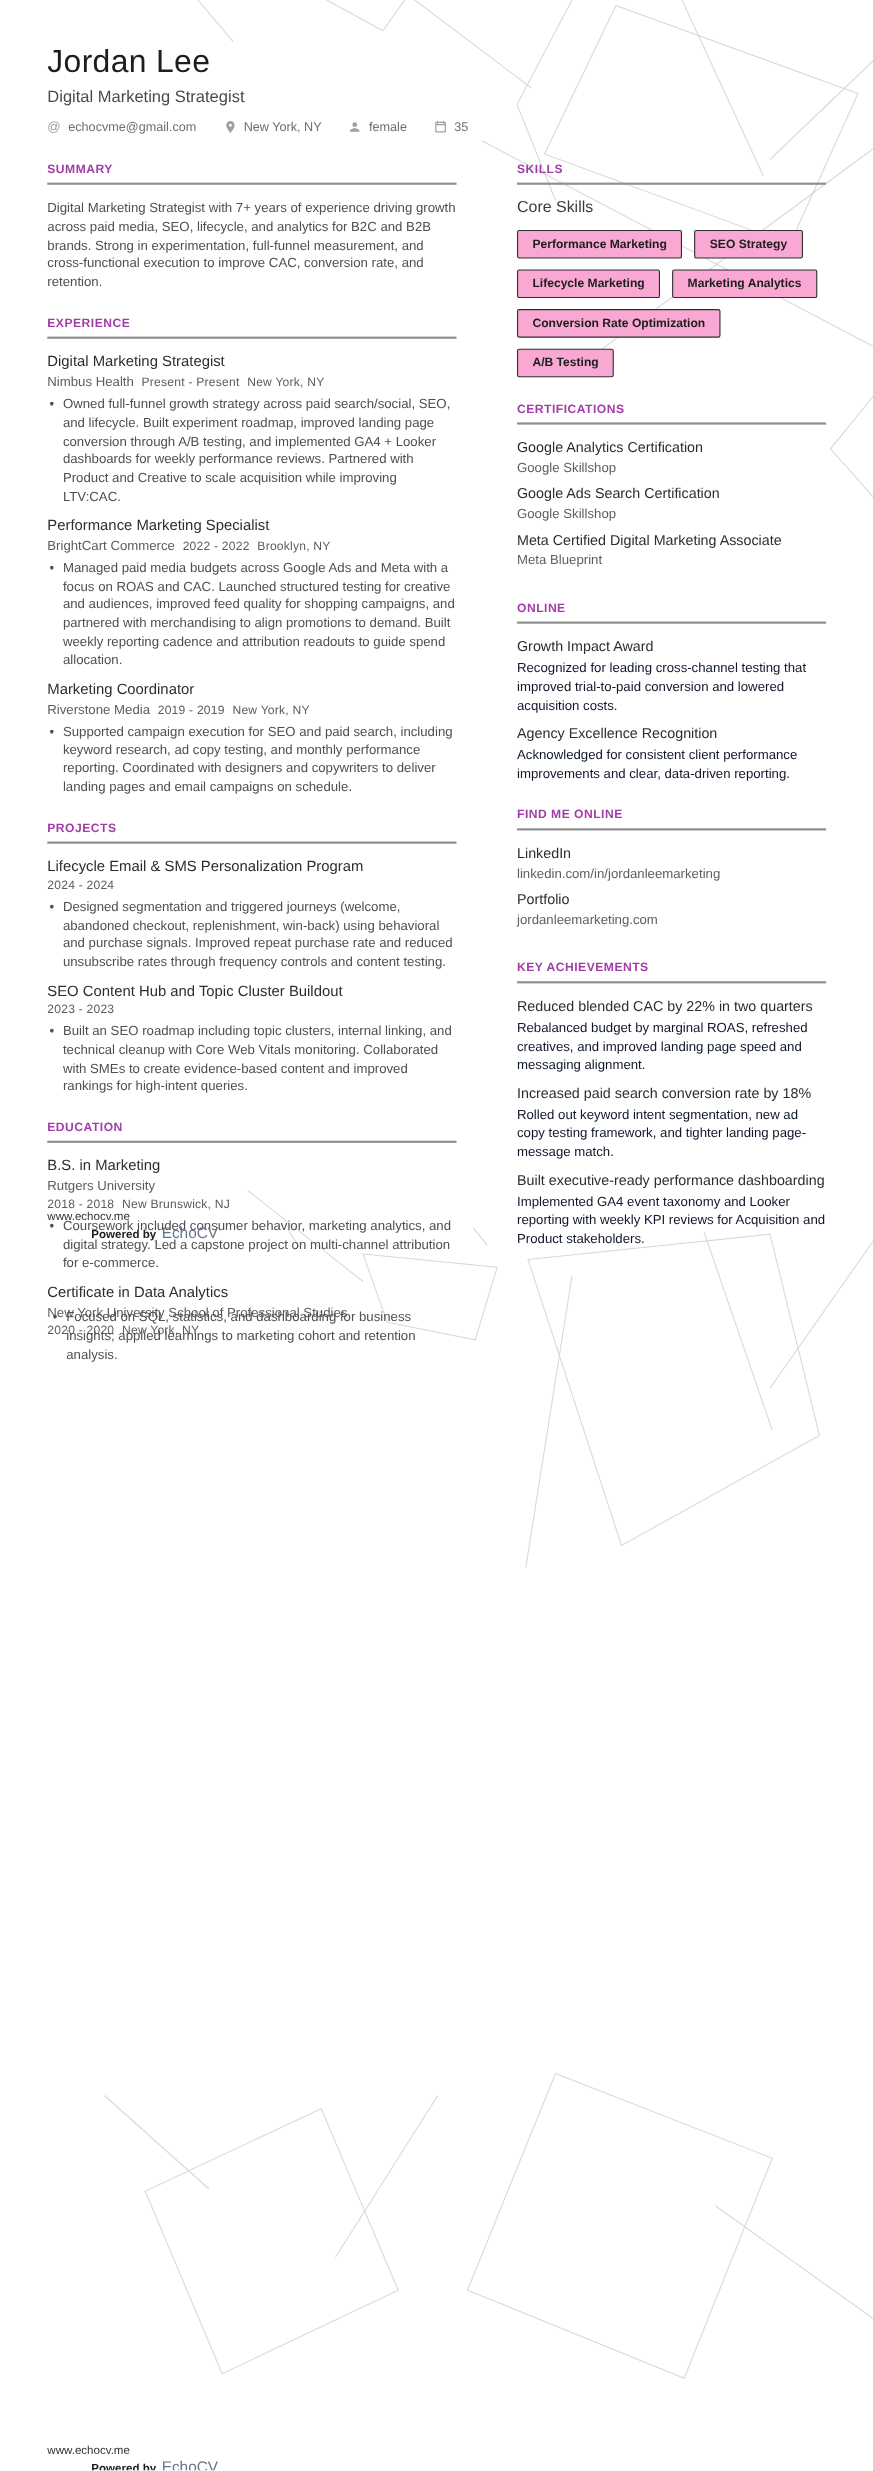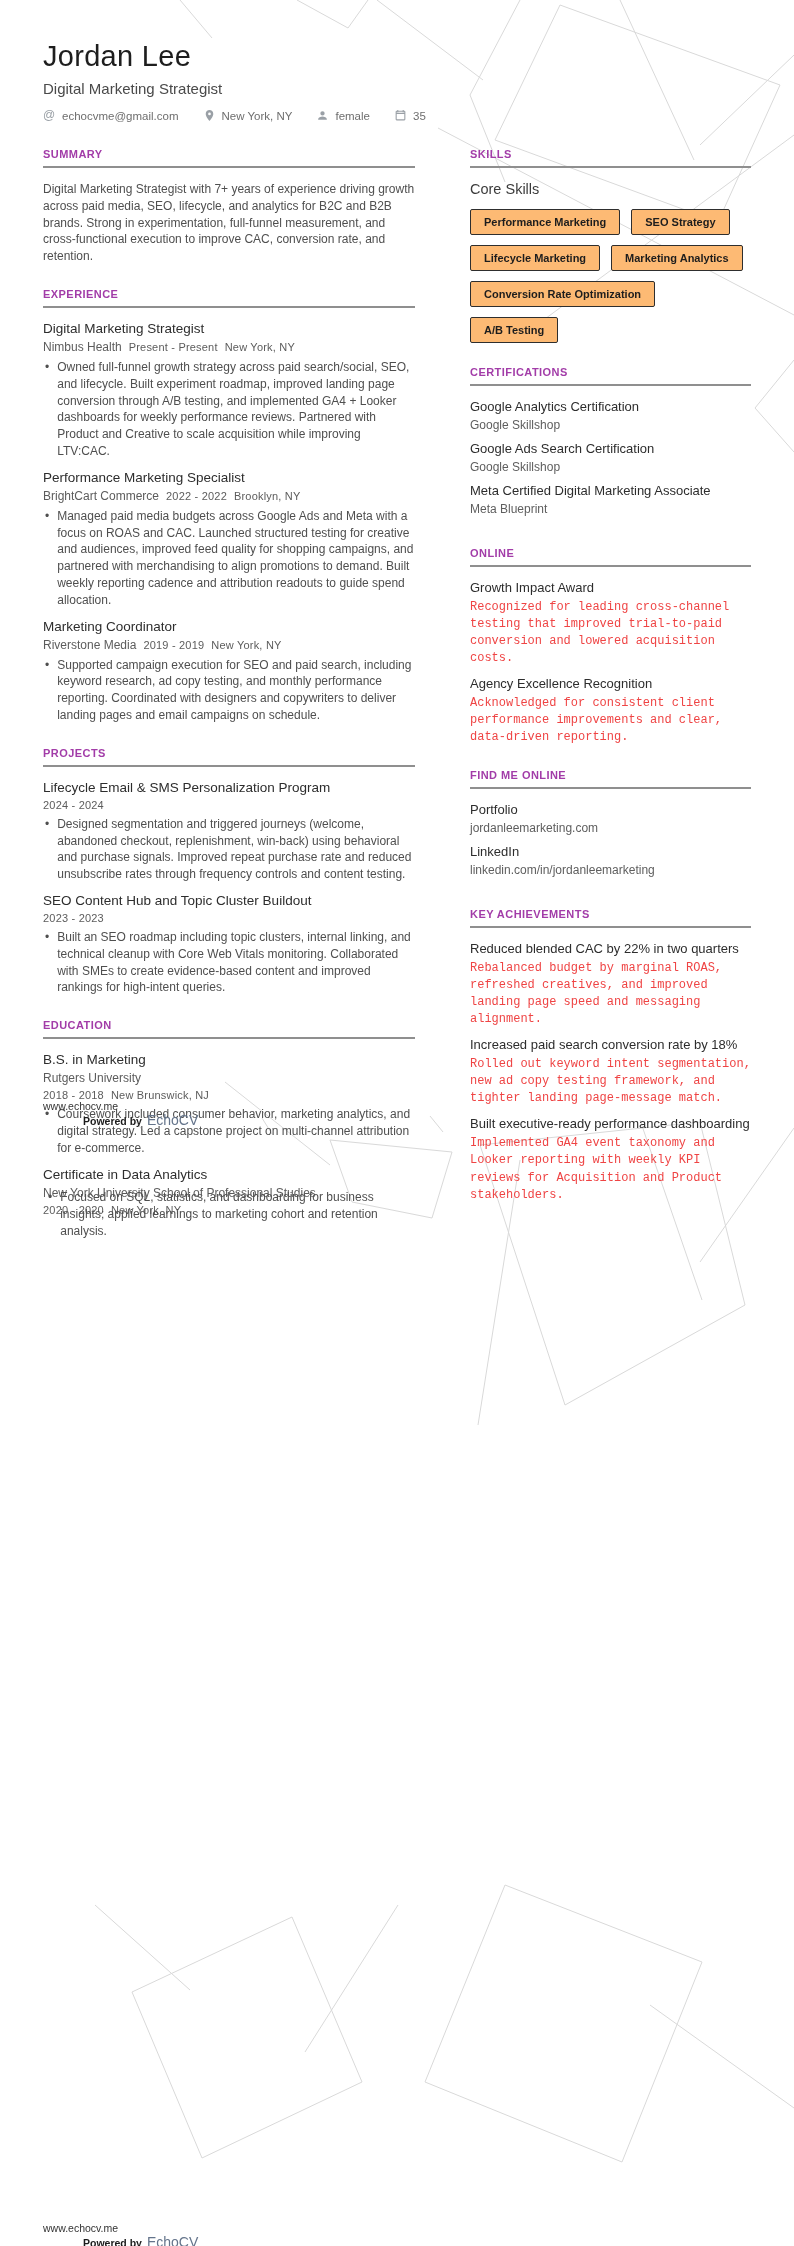--- a/index.html
+++ b/index.html
@@ -40,25 +40,25 @@
 
   .para { font-size:12px; color:#4f4f4f; line-height:1.4; }
   .bullet { display:flex; gap:8px; font-size:12px; color:#4f4f4f;
             line-height:1.4; margin:1px 0 10px 2px; }
   .bullet::before { content:"•"; flex:none; color:#4f4f4f; }
 
   
   .subhead { font-size:14.5px; color:#3c3c3c; margin:1px 0 12px 0; }
   .chips { display:flex; flex-wrap:wrap; gap:10px 11px; }
   .chip { border:1.5px solid #2e2e2e; border-radius:2px; padding:6px 13px;
-          font-size:11px; font-weight:700; color:#1d1d1d; background:#fdba74; }
+          font-size:11px; font-weight:700; color:#1d1d1d; background:#f9a8d4; }
   .r-item { margin-bottom:9px; }
   .r-name { font-size:13px; color:#2d2d2d; margin-bottom:4px; }
   .r-sub  { font-size:12px; color:#5e5e5e; }
-  .r-desc { font-size:12px; color:#ef4444; line-height:1.42; margin-bottom:2px;font-family:Liberation Mono, monospace; }
+  .r-desc { font-size:12px; color:#0f172a; line-height:1.42; margin-bottom:2px; }
 
   
   .footer { position:absolute; left:43px; right:39px; display:flex;
             justify-content:space-between; align-items:baseline;flex-direction:column; }
   .footer-1 { top:1100px; }
   .footer-2 { top:2222px; }
   .site { font-size:10.5px; color:#333; text-decoration:none; }
   .powered { display:flex; align-items:baseline; gap:5px; }
   .powered-prefix { font-size:10.5px; font-weight:700; color:#1c1c1c;padding-left:40px; }
   .powered-brand  { font-size:14px; color:#64748b; }
@@ -281,26 +281,26 @@
           <div class="r-item">
             <div class="r-name">Agency Excellence Recognition</div>
             <div class="r-desc">Acknowledged for consistent client performance improvements and clear, data-driven reporting.</div>
           </div>
         </div>
 
         <div class="section" style="margin-bottom:31px;">
           <div class="sec-head">FIND ME ONLINE</div>
           <div class="sec-rule"></div>
           <div class="r-item">
+            <div class="r-name">LinkedIn</div>
+            <div class="r-sub">linkedin.com/in/jordanleemarketing</div>
+          </div>
+          <div class="r-item">
             <div class="r-name">Portfolio</div>
             <div class="r-sub">jordanleemarketing.com</div>
-          </div>
-          <div class="r-item">
-            <div class="r-name">LinkedIn</div>
-            <div class="r-sub">linkedin.com/in/jordanleemarketing</div>
           </div>
         </div>
 
         <div class="section">
           <div class="sec-head">KEY ACHIEVEMENTS</div>
           <div class="sec-rule"></div>
           <div class="r-item">
             <div class="r-name">Reduced blended CAC by 22% in two quarters</div>
             <div class="r-desc">Rebalanced budget by marginal ROAS, refreshed creatives, and improved landing page speed and messaging alignment.</div>
           </div>

